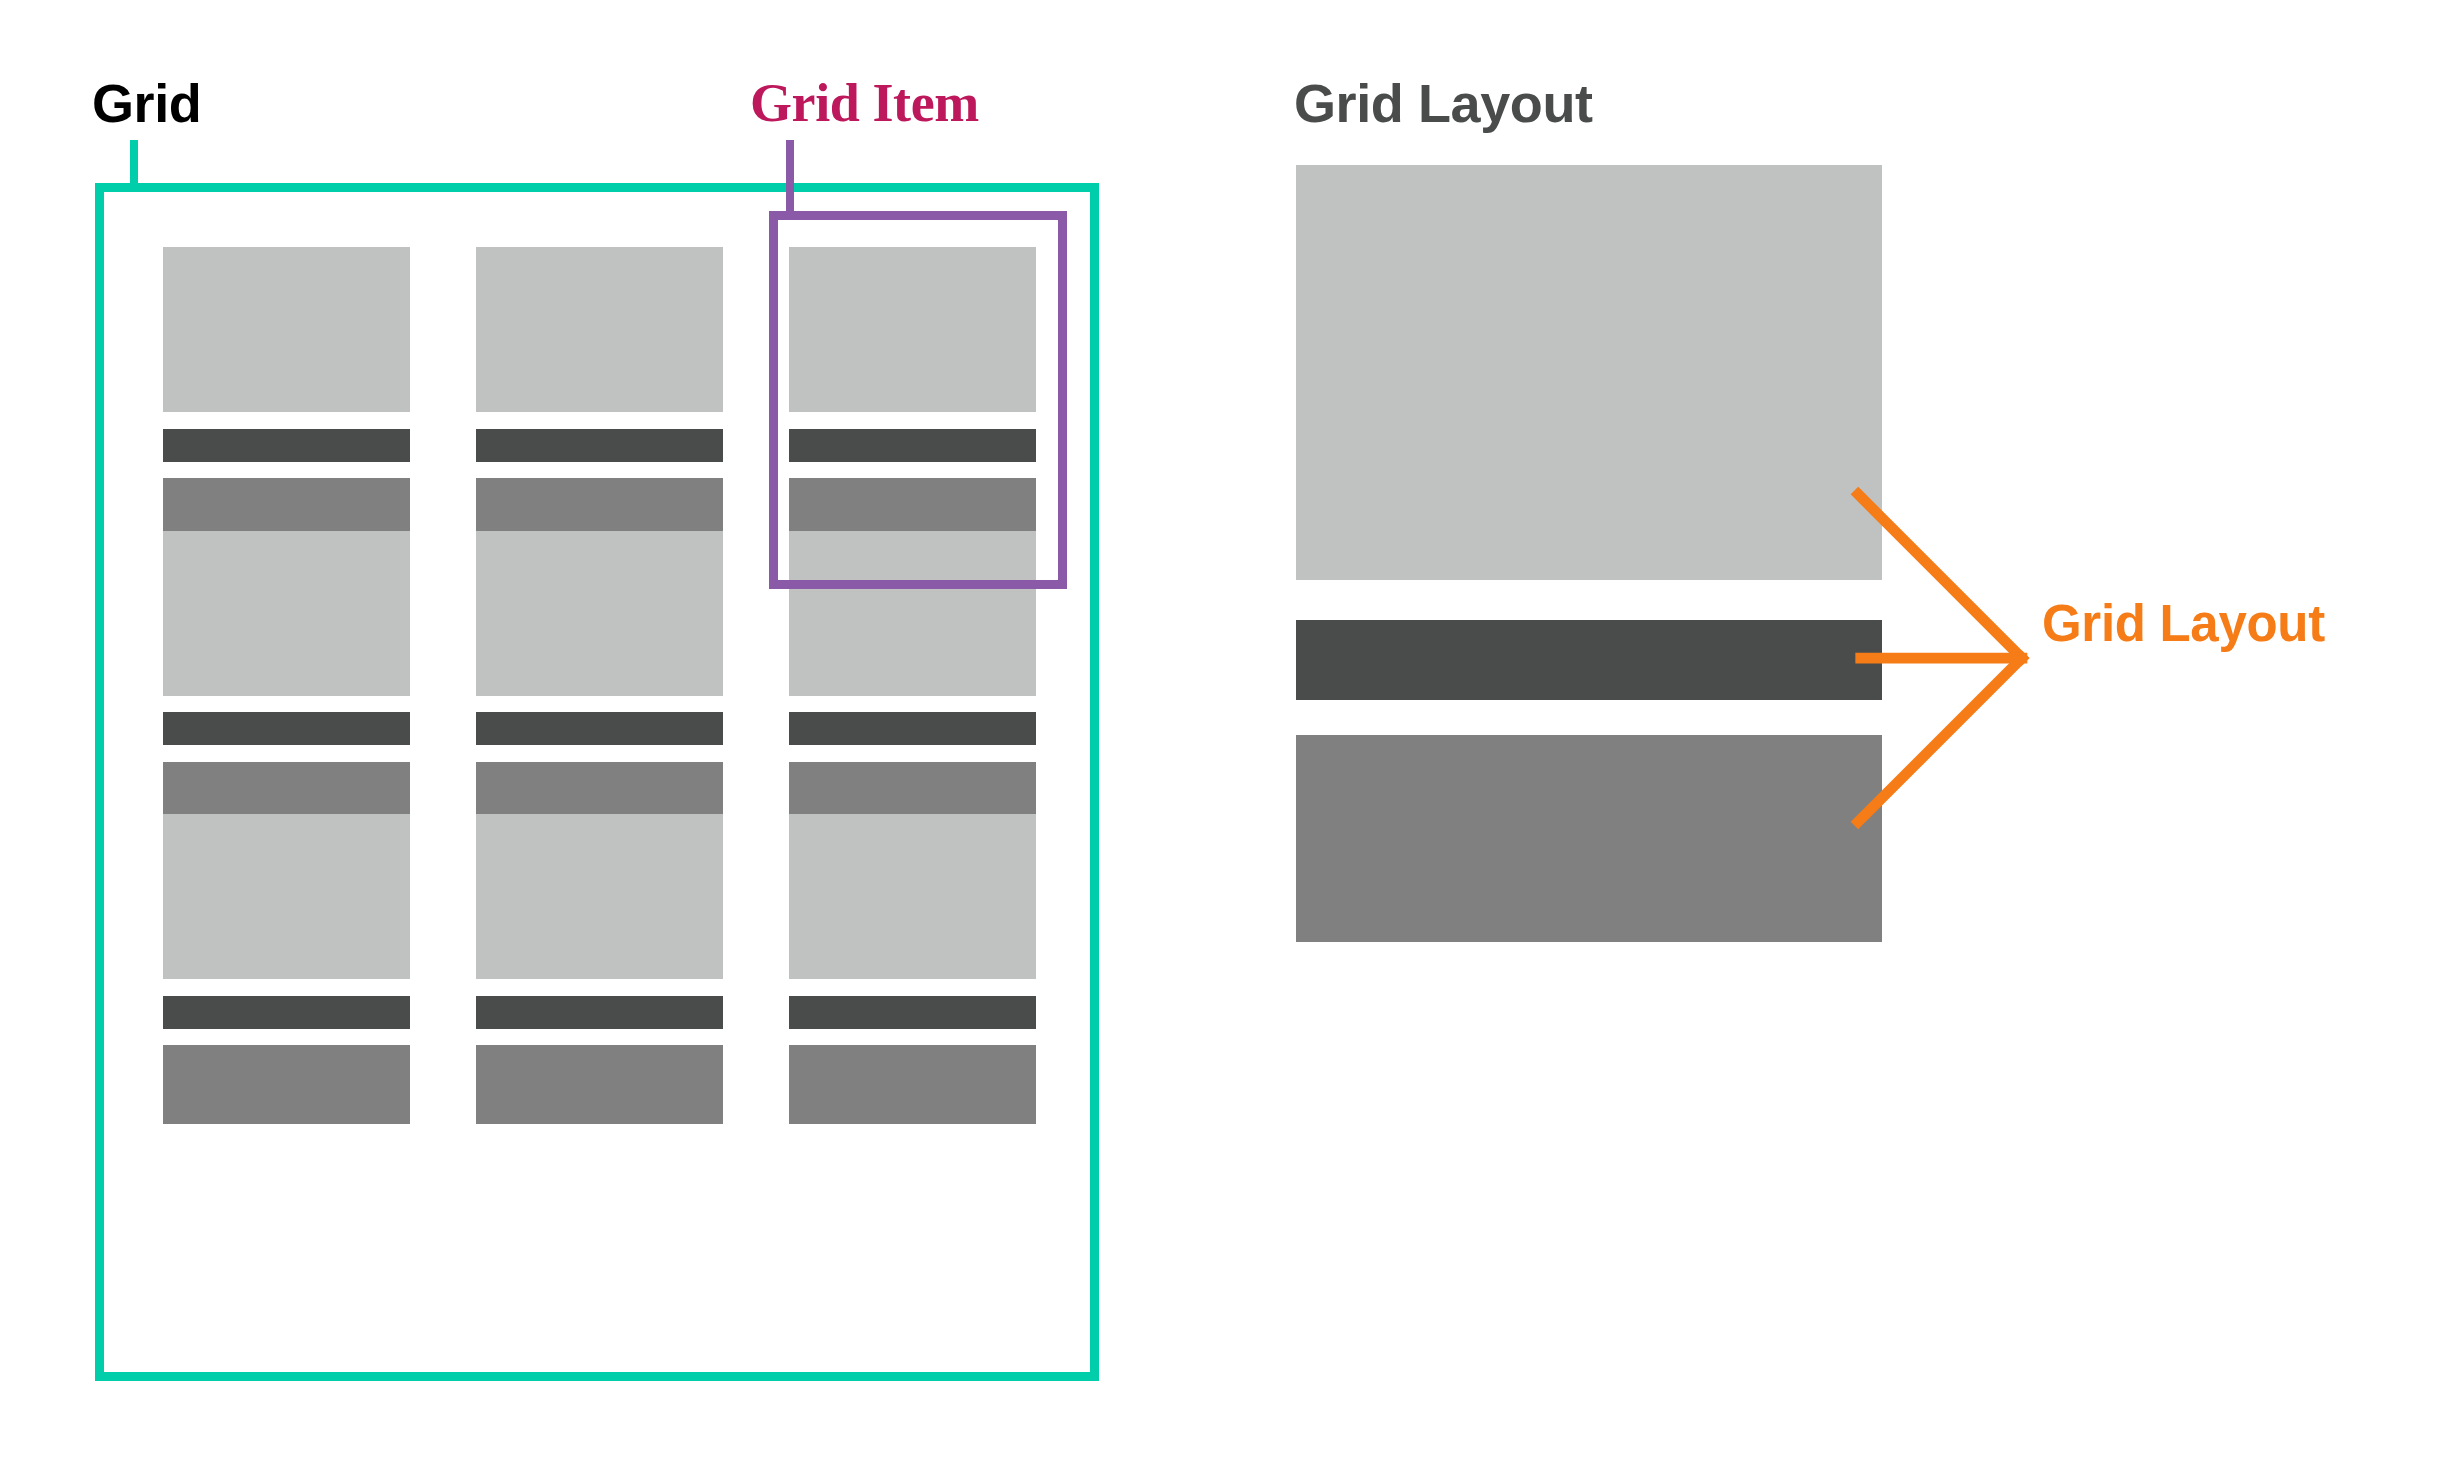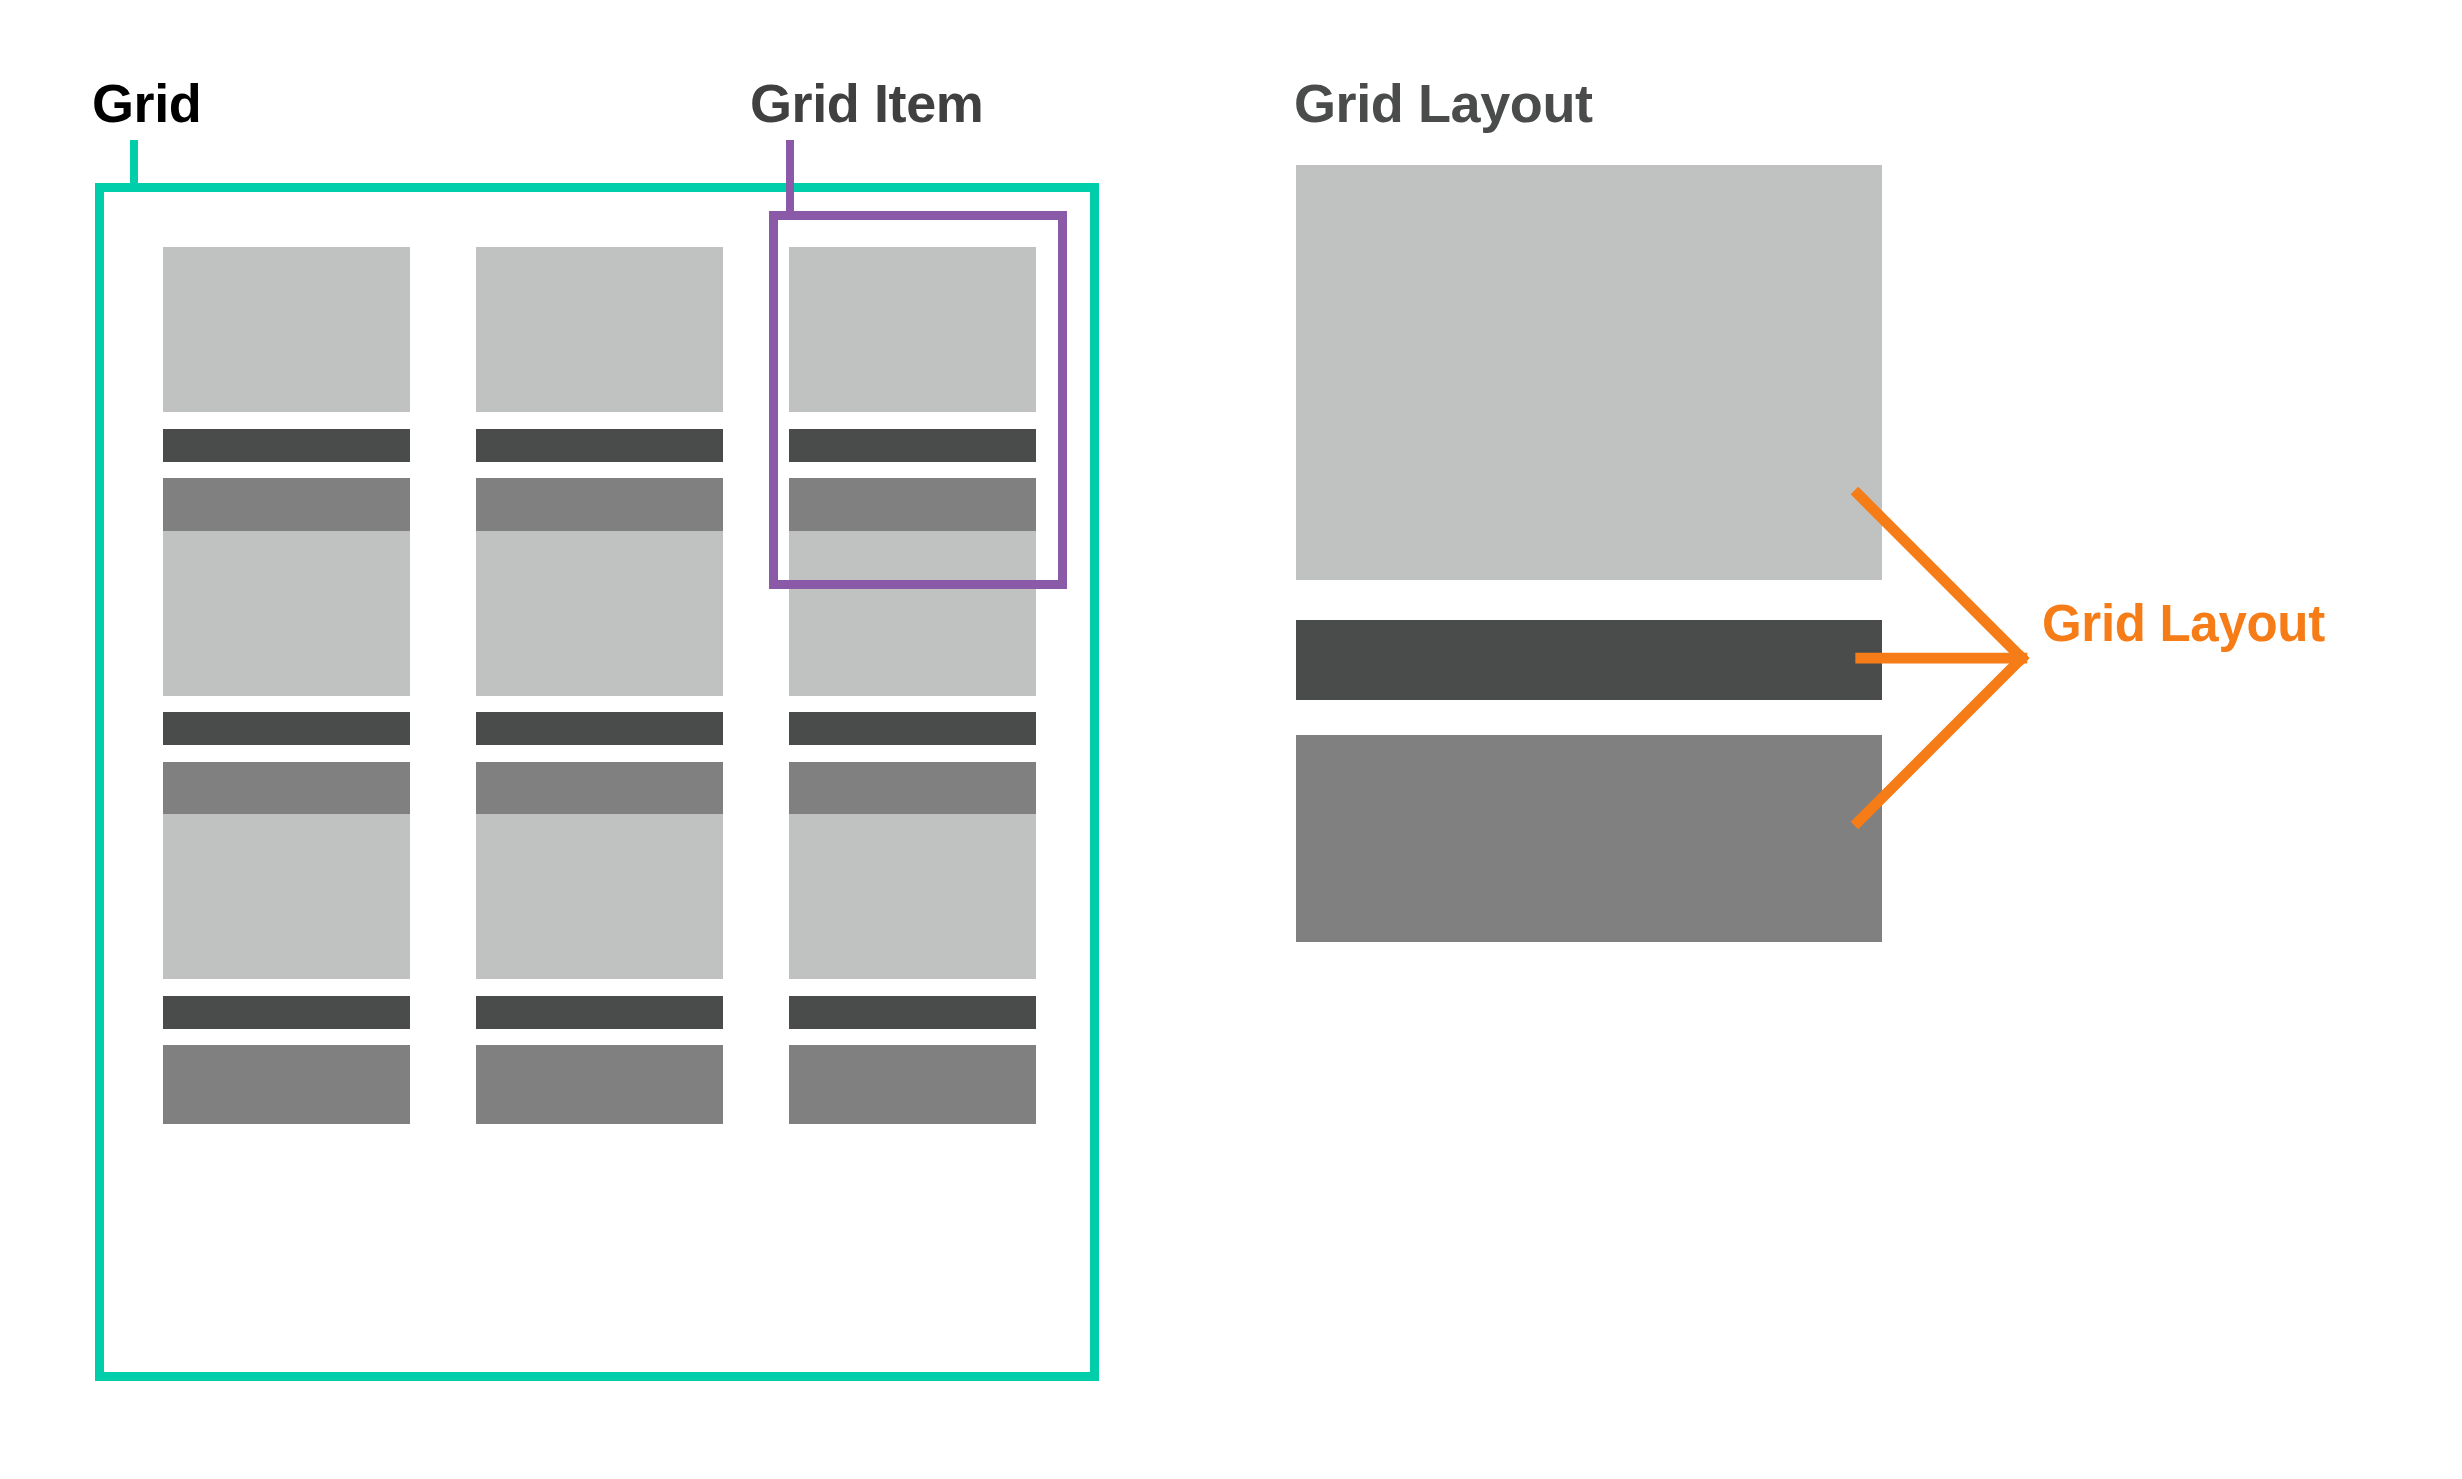--- a/index.html
+++ b/index.html
@@ -131,21 +131,21 @@
 <body>
 
 <div id="stage">
 
   <div class="anno-label label-grid" style="color:#000000;">Grid</div>
 
   <div class="leader-v" style="left:130px; top:140px; height:48px; background:#00ceab;"></div>
 
   <div id="grid-container"></div>
 
-  <div class="anno-label label-grid-item" style="color:#404040;">Grid Item</div>
+  <div class="anno-label label-grid-item" style="color:#be185d;font-family:Liberation Serif, serif;">Grid Item</div>
 
   <div class="leader-v" style="left:786px; top:140px; height:79px; background:#8a59a8; z-index:5;"></div>
 
   <div id="grid-item-outline"></div>
 
   <div id="card-grid">
 
     <div class="card">
       <div class="block-image" style="background:#c0c2c2;"></div>
       <div class="block-title" style="background:#4a4c4b;"></div>

